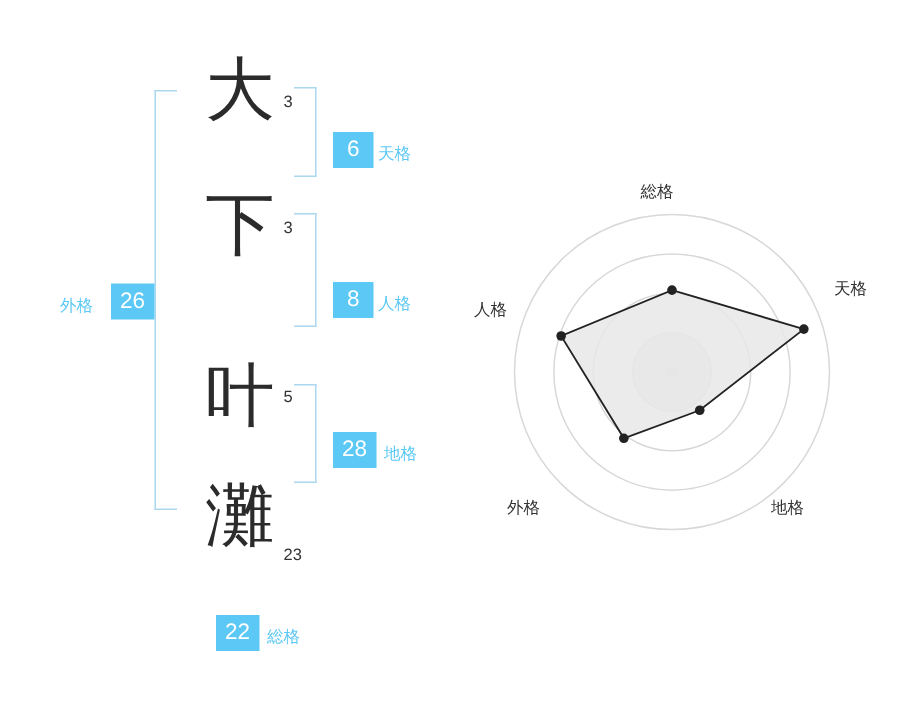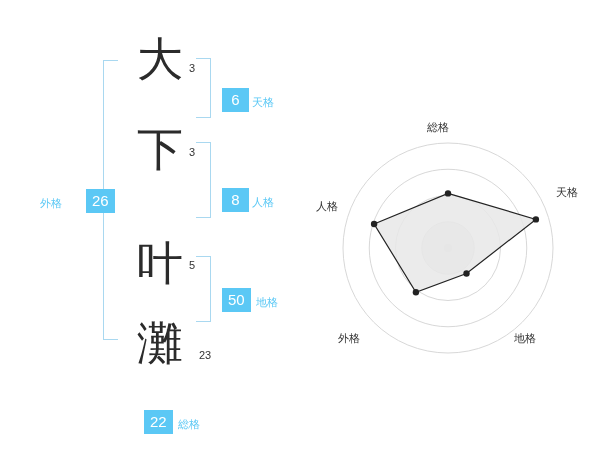--- a/index.html
+++ b/index.html
@@ -44,21 +44,21 @@
 
   .stroke {
     position: absolute;
     font-size: 11px;
     color: #333333;
     font-family: "Liberation Sans", sans-serif;
   }
   .stroke-1 { left: 189px; top: 62px; }
   .stroke-2 { left: 189px; top: 146px; }
   .stroke-3 { left: 189px; top: 259px; }
-  .stroke-4 { left: 189px; top: 349px; margin-left: 10px; }
+  .stroke-4 { left: 189px; top: 364px; }
 
   .badge {
     position: absolute;
     background: #5bc8f5;
     color: #ffffff;
     font-size: 15px;
     font-family: "Liberation Sans", sans-serif;
     padding: 3px 6px 4px 6px;
     min-width: 15px;
     text-align: center;
@@ -71,21 +71,21 @@
     font-family: "Liberation Sans", sans-serif;
     white-space: nowrap;
   }
 
   .b-tenkaku { left: 222px; top: 88px; }
   .l-tenkaku { left: 252px; top: 95px; }
   .b-jinkaku { left: 222px; top: 188px; }
   .l-jinkaku { left: 252px; top: 195px; }
   .b-chikaku { left: 222px; top: 288px; }
   .l-chikaku { left: 256px; top: 295px; }
-  .b-gaikaku { left: 74px; top: 189px; margin-left: 12px; }
+  .b-gaikaku { left: 74px; top: 189px; }
   .l-gaikaku { left: 40px; top: 196px; }
   .b-soukaku { left: 144px; top: 410px; }
   .l-soukaku { left: 178px; top: 417px; }
 
   
   .bracket {
     position: absolute;
     border: 1px solid #a9d8f0;
   }
   
@@ -142,21 +142,21 @@
     <div class="stroke stroke-2">3</div>
     <div class="stroke stroke-3">5</div>
     <div class="stroke stroke-4">23</div>
 
     <div class="badge b-tenkaku">6</div>
     <div class="badge-label l-tenkaku">天格</div>
 
     <div class="badge b-jinkaku">8</div>
     <div class="badge-label l-jinkaku">人格</div>
 
-    <div class="badge b-chikaku">50</div>
+    <div class="badge b-chikaku">28</div>
     <div class="badge-label l-chikaku">地格</div>
 
     <div class="badge b-gaikaku">26</div>
     <div class="badge-label l-gaikaku">外格</div>
 
     <div class="badge b-soukaku">22</div>
     <div class="badge-label l-soukaku">総格</div>
   </div>
 
   <div class="chart-area">

